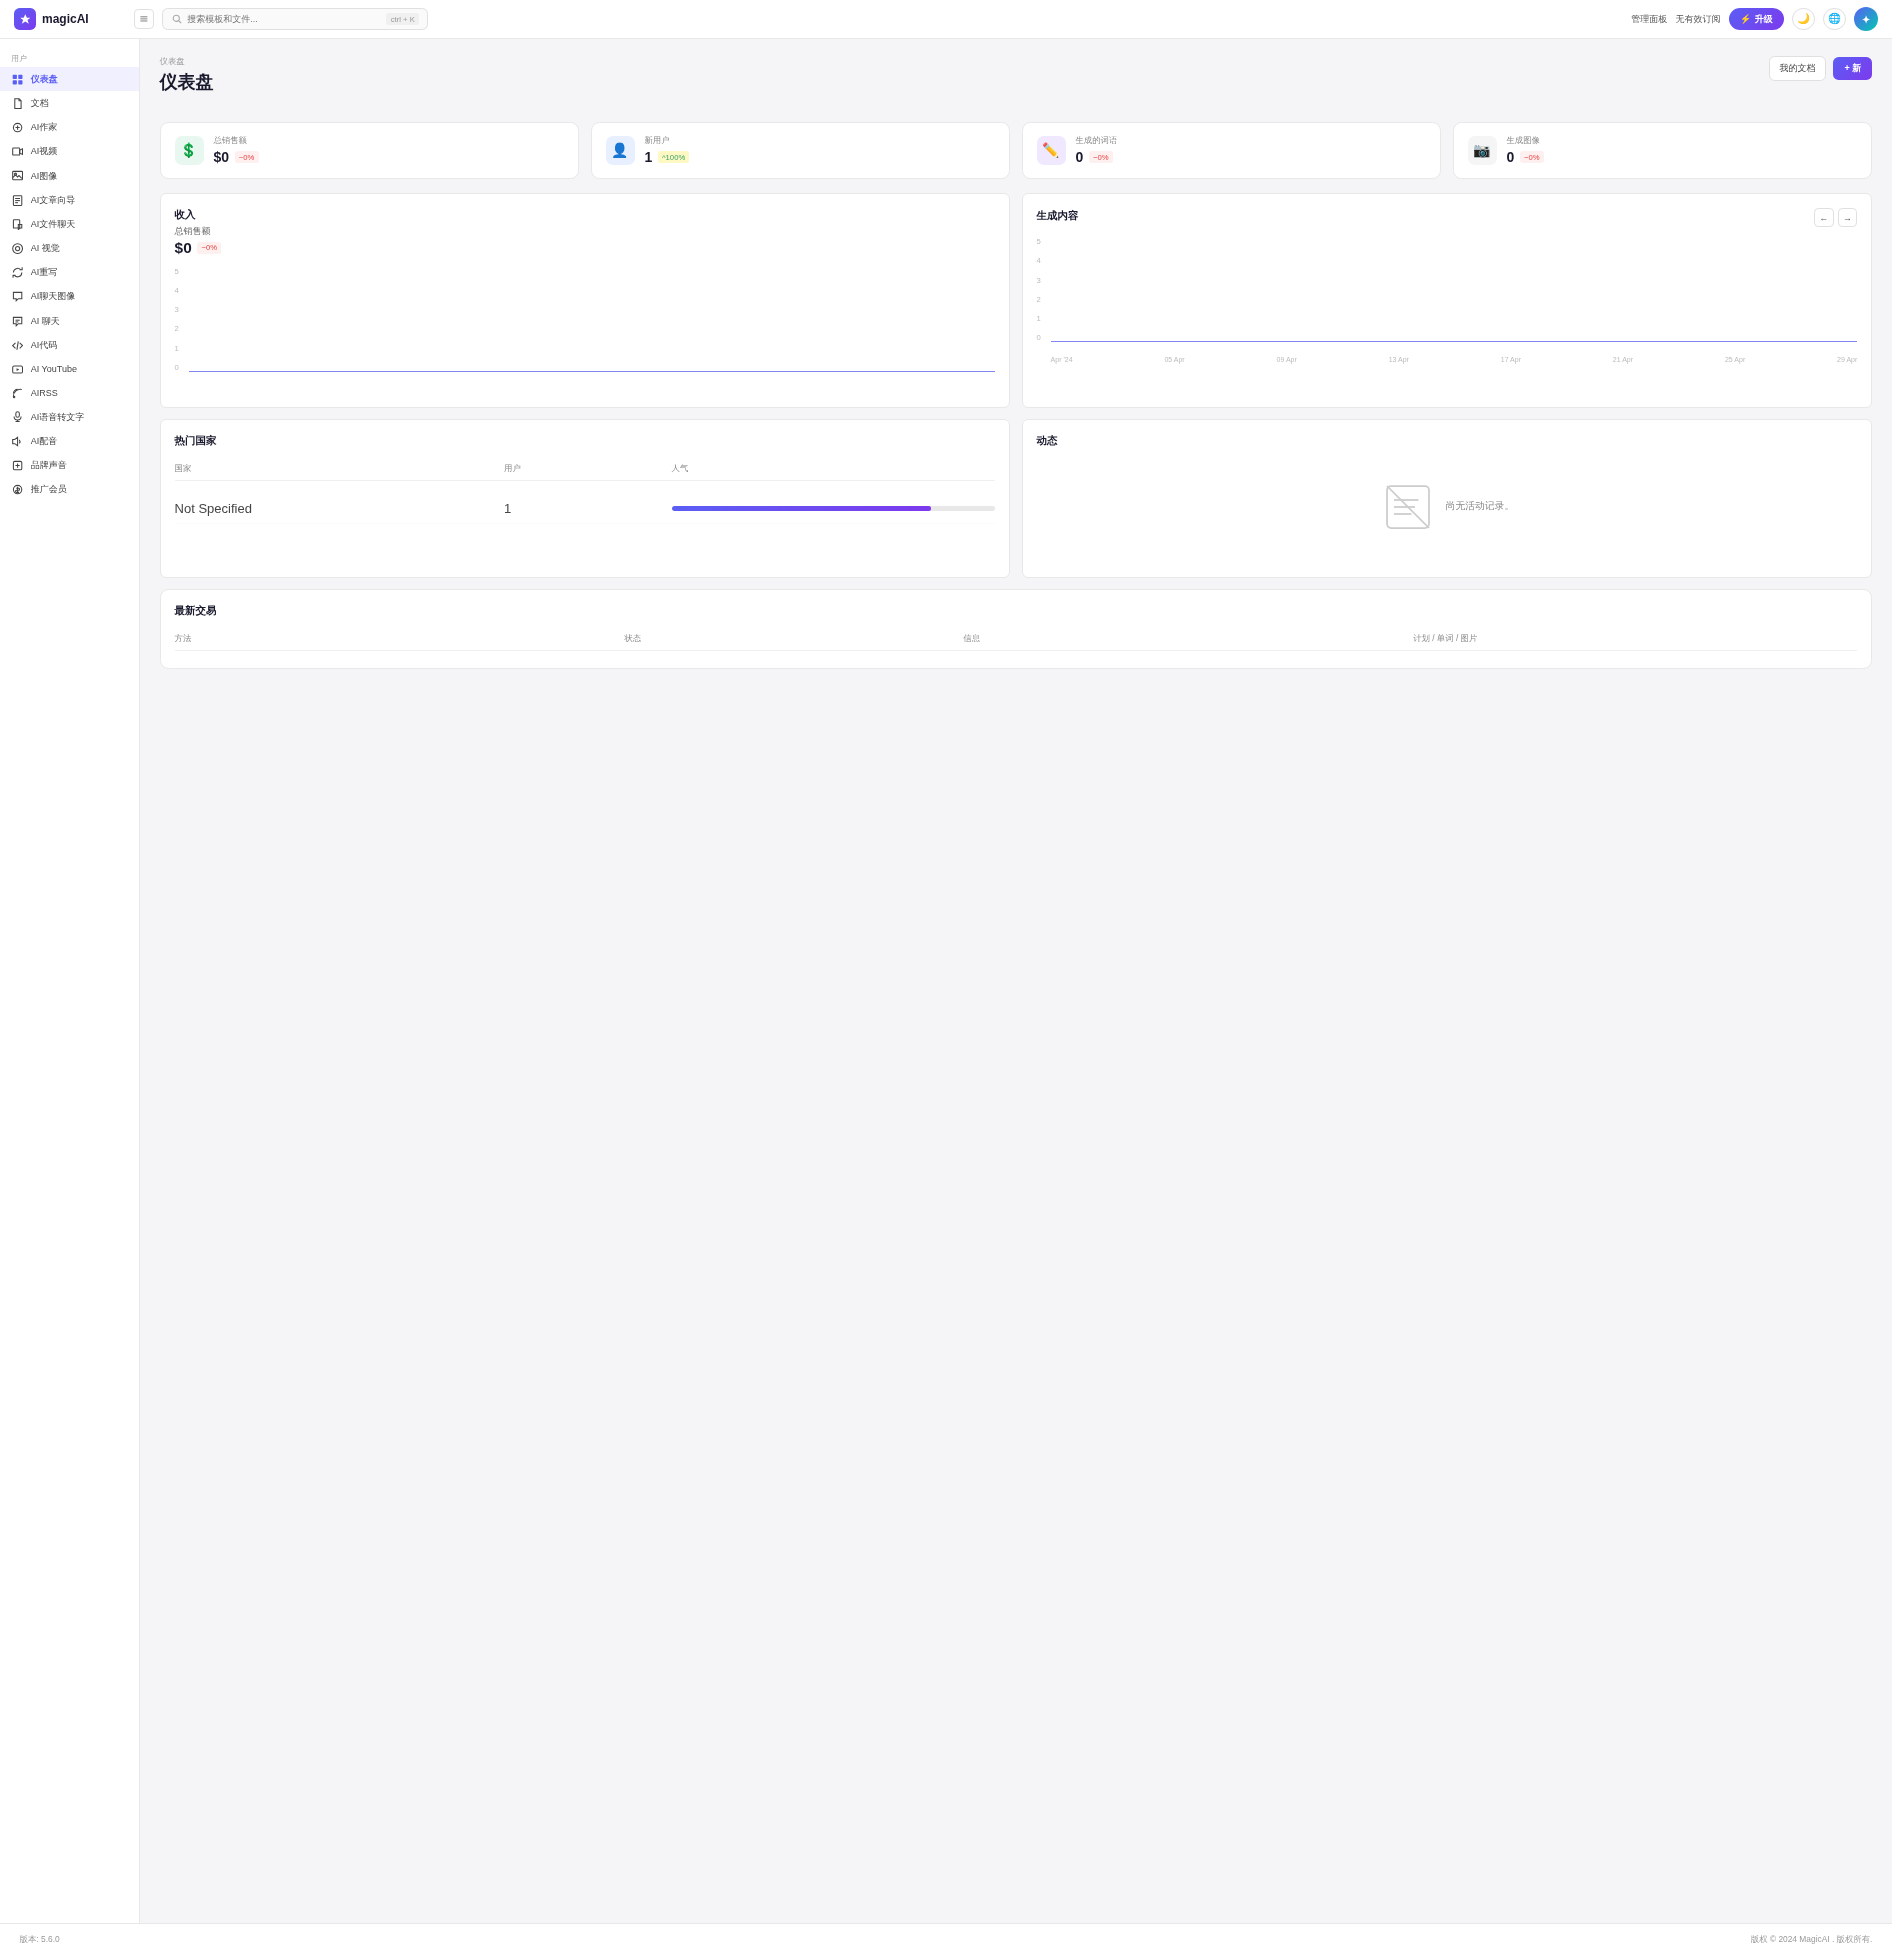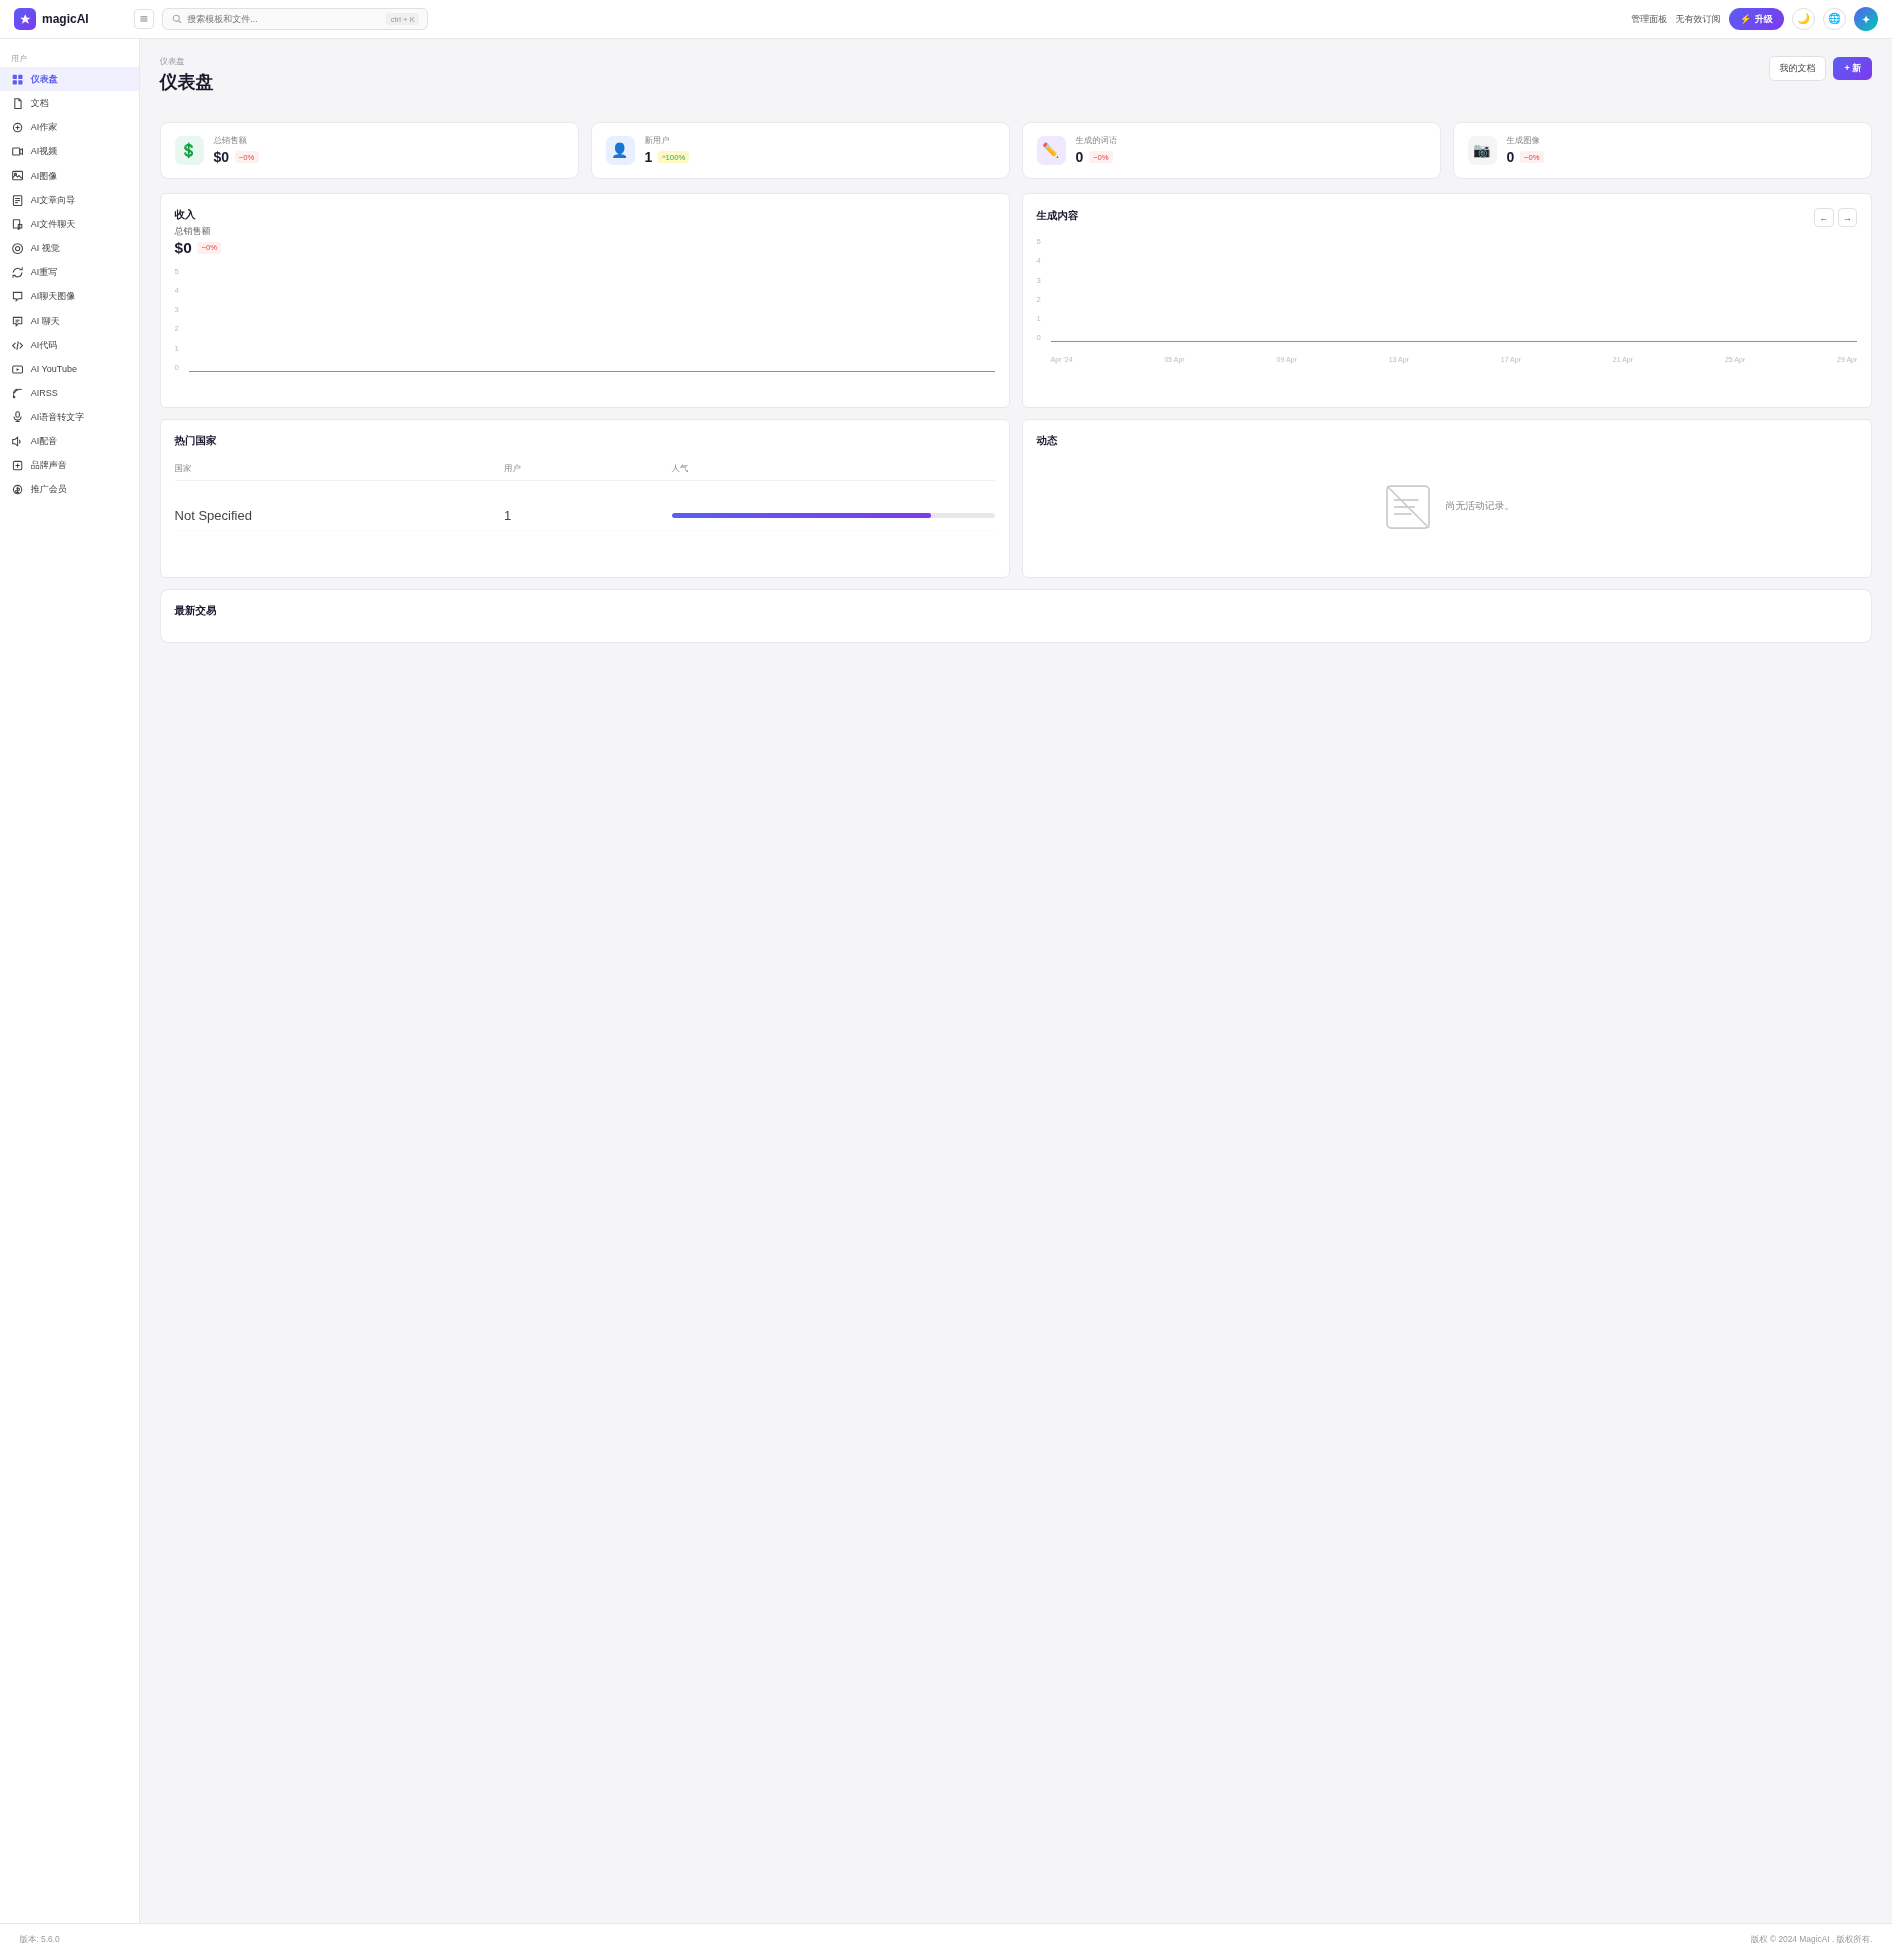--- a/index.html
+++ b/index.html
@@ -74,21 +74,21 @@
     .chart-svg-wrap { position: absolute; left: 14px; right: 0; top: 0; bottom: 21px; }
     .chart-x-labels { position: absolute; left: 14px; right: 0; bottom: 0; display: flex; justify-content: space-between; }
     .chart-x-label { font-size: 7px; color: #bbb; }
 
     
     .card-header { display: flex; align-items: center; justify-content: space-between; margin-bottom: 9.8px; }
     .nav-arrows { display: flex; gap: 4.2px; }
     .arrow-btn { width: 19.6px; height: 19.6px; border: 0.7px solid #e0e0e0; border-radius: 4.2px; background: #fff; display: flex; align-items: center; justify-content: center; cursor: pointer; font-size: 9px; color: #555; }
 
     
-    .table-header { display: grid; grid-template-columns: 2fr 1fr 2fr; gap: 5.6px; padding: 5.6px 0; border-bottom: 0.7px solid #f0f0f0; margin-bottom: 20px; }
+    .table-header { display: grid; grid-template-columns: 2fr 1fr 2fr; gap: 5.6px; padding: 5.6px 0; border-bottom: 0.7px solid #f0f0f0; margin-bottom: 13px; }
     .table-col-label { font-size: 8.4px; color: #888; font-weight: 500; }
     .table-row-item { display: grid; grid-template-columns: 2fr 1fr 2fr; gap: 5.6px; padding: 7px 0; align-items: center; border-bottom: 0.7px solid #fafafa; }
     .table-cell { font-size: 13px; color: #444; }
     .progress-bar { height: 4.2px; background: #e8e8e8; border-radius: 2.1px; overflow: hidden; }
     .progress-fill { height: 100%; background: linear-gradient(90deg, #5b5ef4, #7c3aed); border-radius: 2.1px; }
 
     
     .empty-state { display: flex; flex-direction: row; align-items: center; justify-content: center; padding: 28px 14px; gap: 9.8px; }
     .empty-icon { width: 56px; height: 56px; color: #ccc; }
     .empty-text { font-size: 9.8px; color: #888; font-weight: 500; }
@@ -478,20 +478,26 @@
             <line x1="20" y1="40" x2="50" y2="40"></line>
             <line x1="20" y1="50" x2="45" y2="50"></line>
           </svg>
           <span class="empty-text">尚无活动记录。</span>
         </div>
       </div>
     </div>
 
     <div class="transactions-card">
       <div class="card-title" style="margin-bottom:9.8px;">最新交易</div>
+      <div class="tx-table-header">
+        <span class="tx-col-label">方法</span>
+        <span class="tx-col-label">状态</span>
+        <span class="tx-col-label">信息</span>
+        <span class="tx-col-label">计划 / 单词 / 图片</span>
+      </div>
     </div>
 
   </main>
 </div>
 
 <footer class="footer">
   <span>版本: 5.6.0</span>
   <span>版权 © 2024 MagicAI . 版权所有.</span>
 </footer>
 

